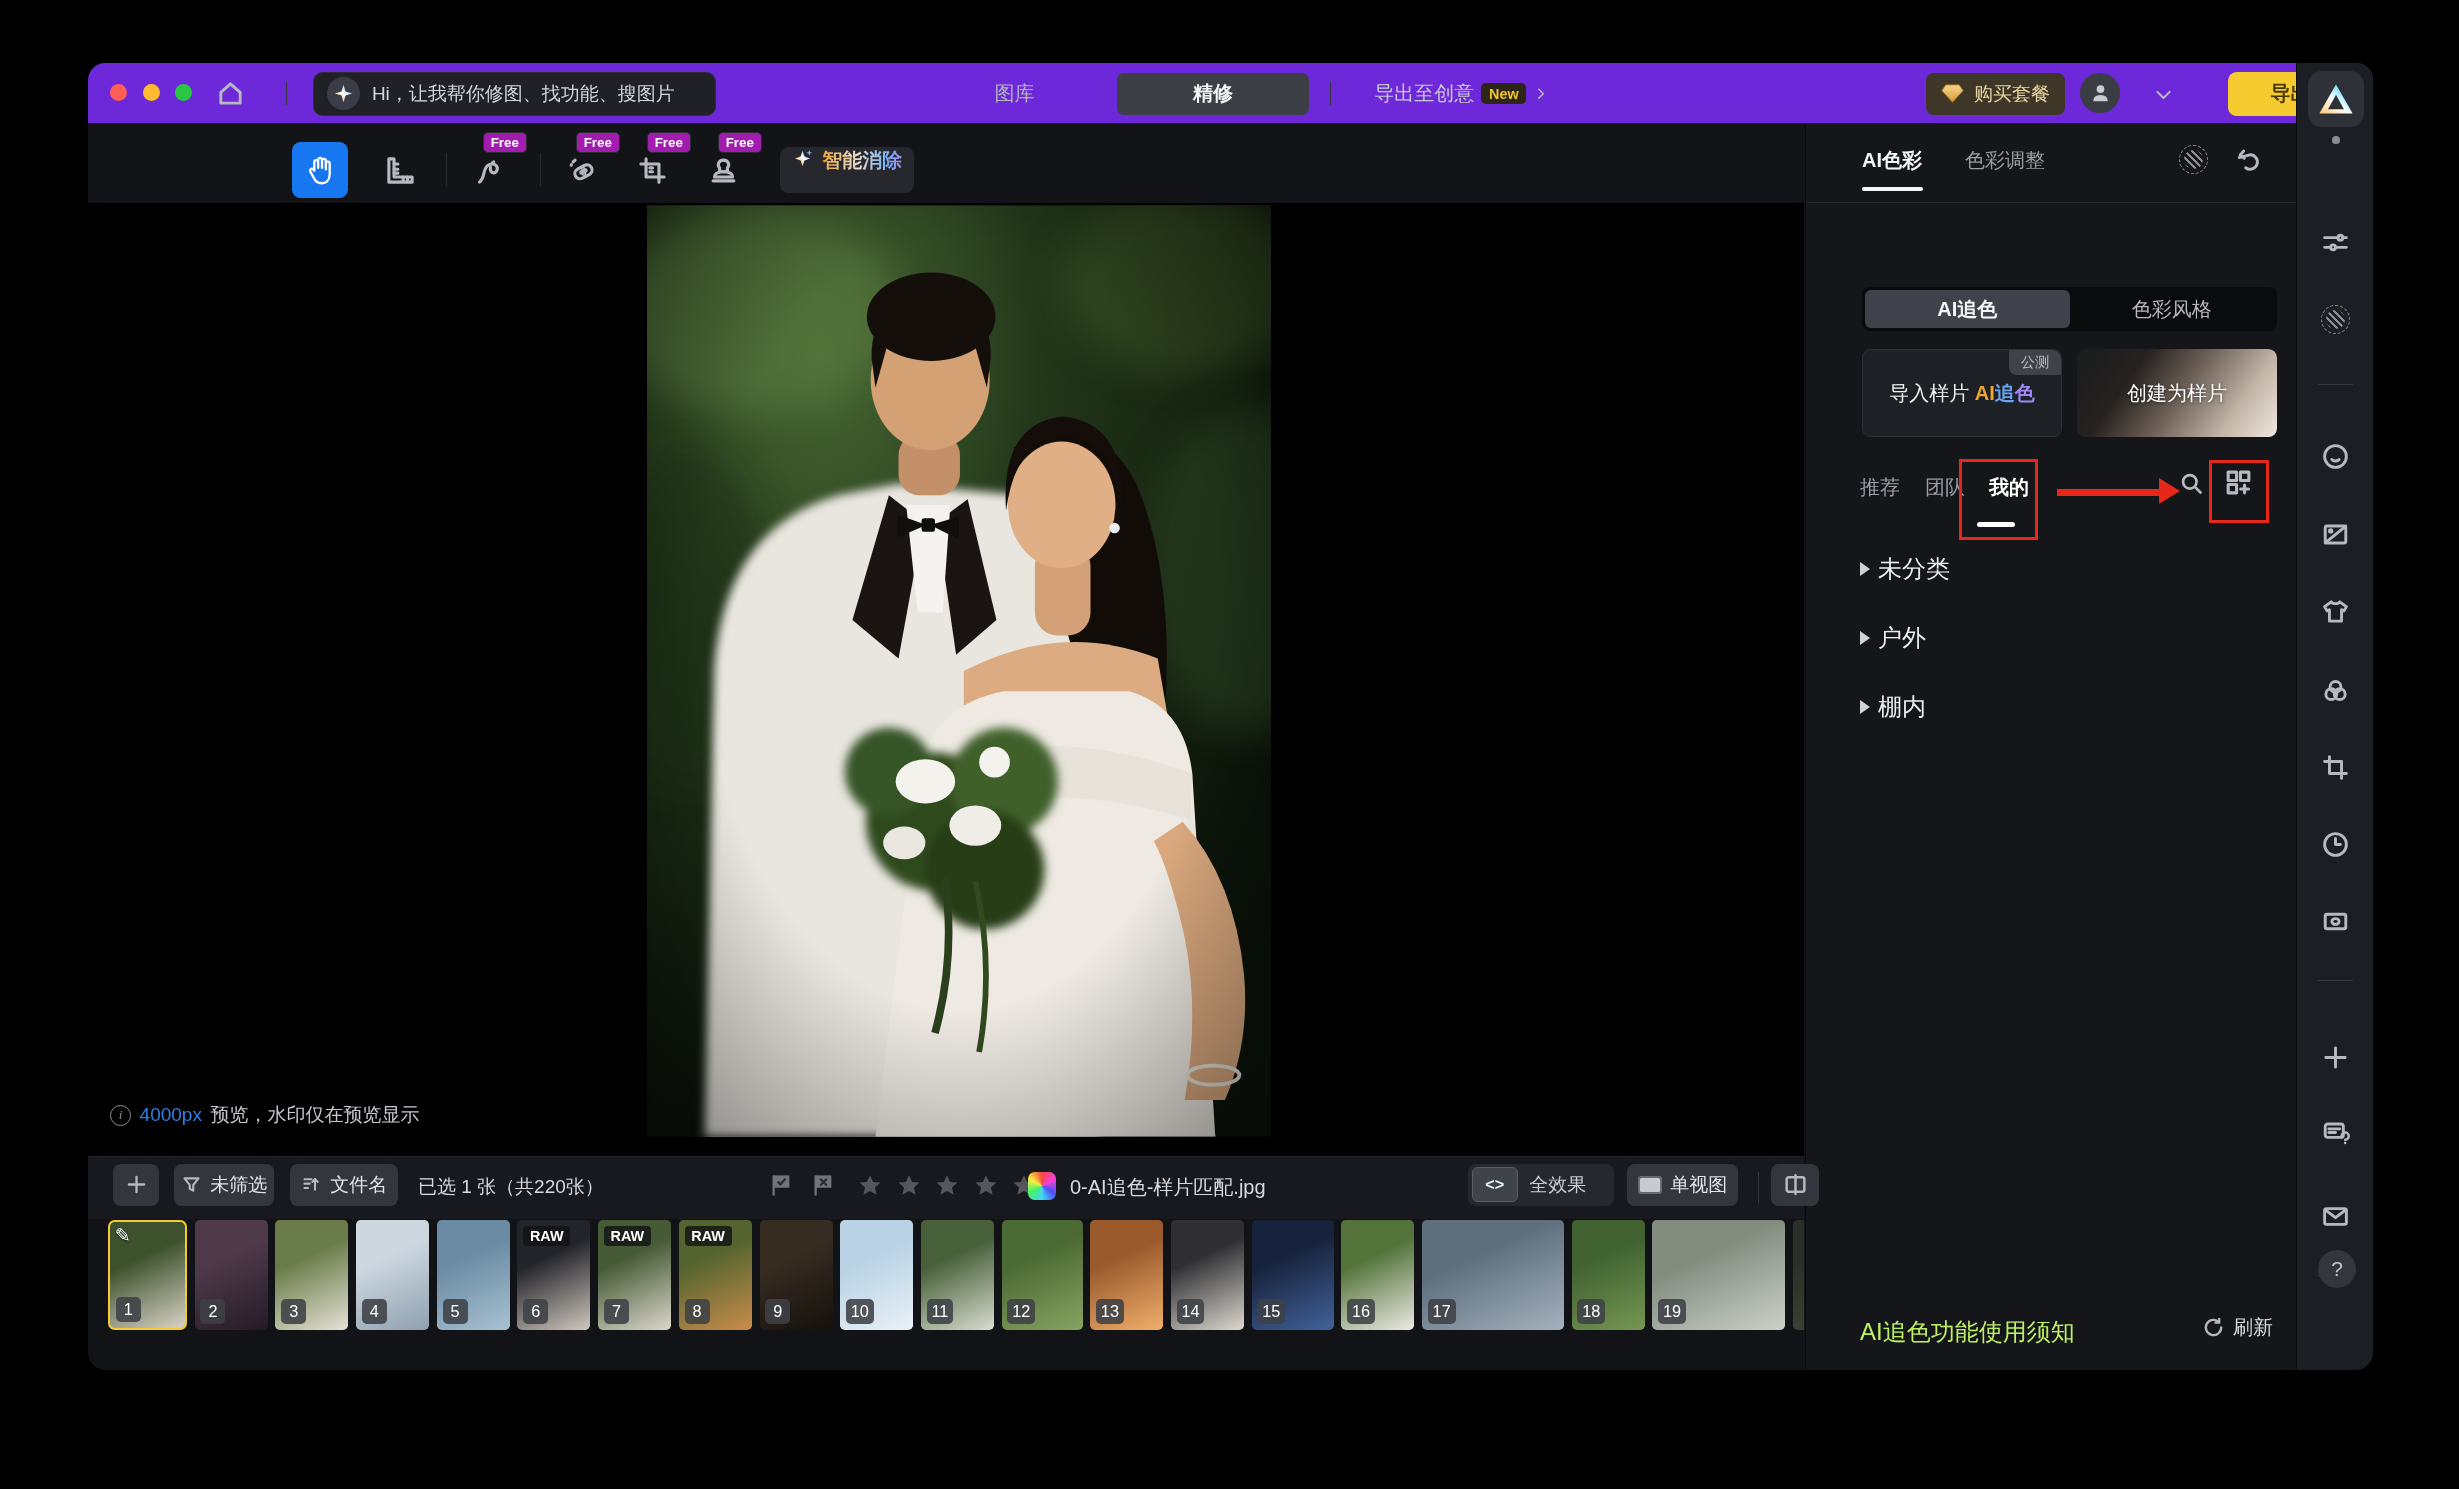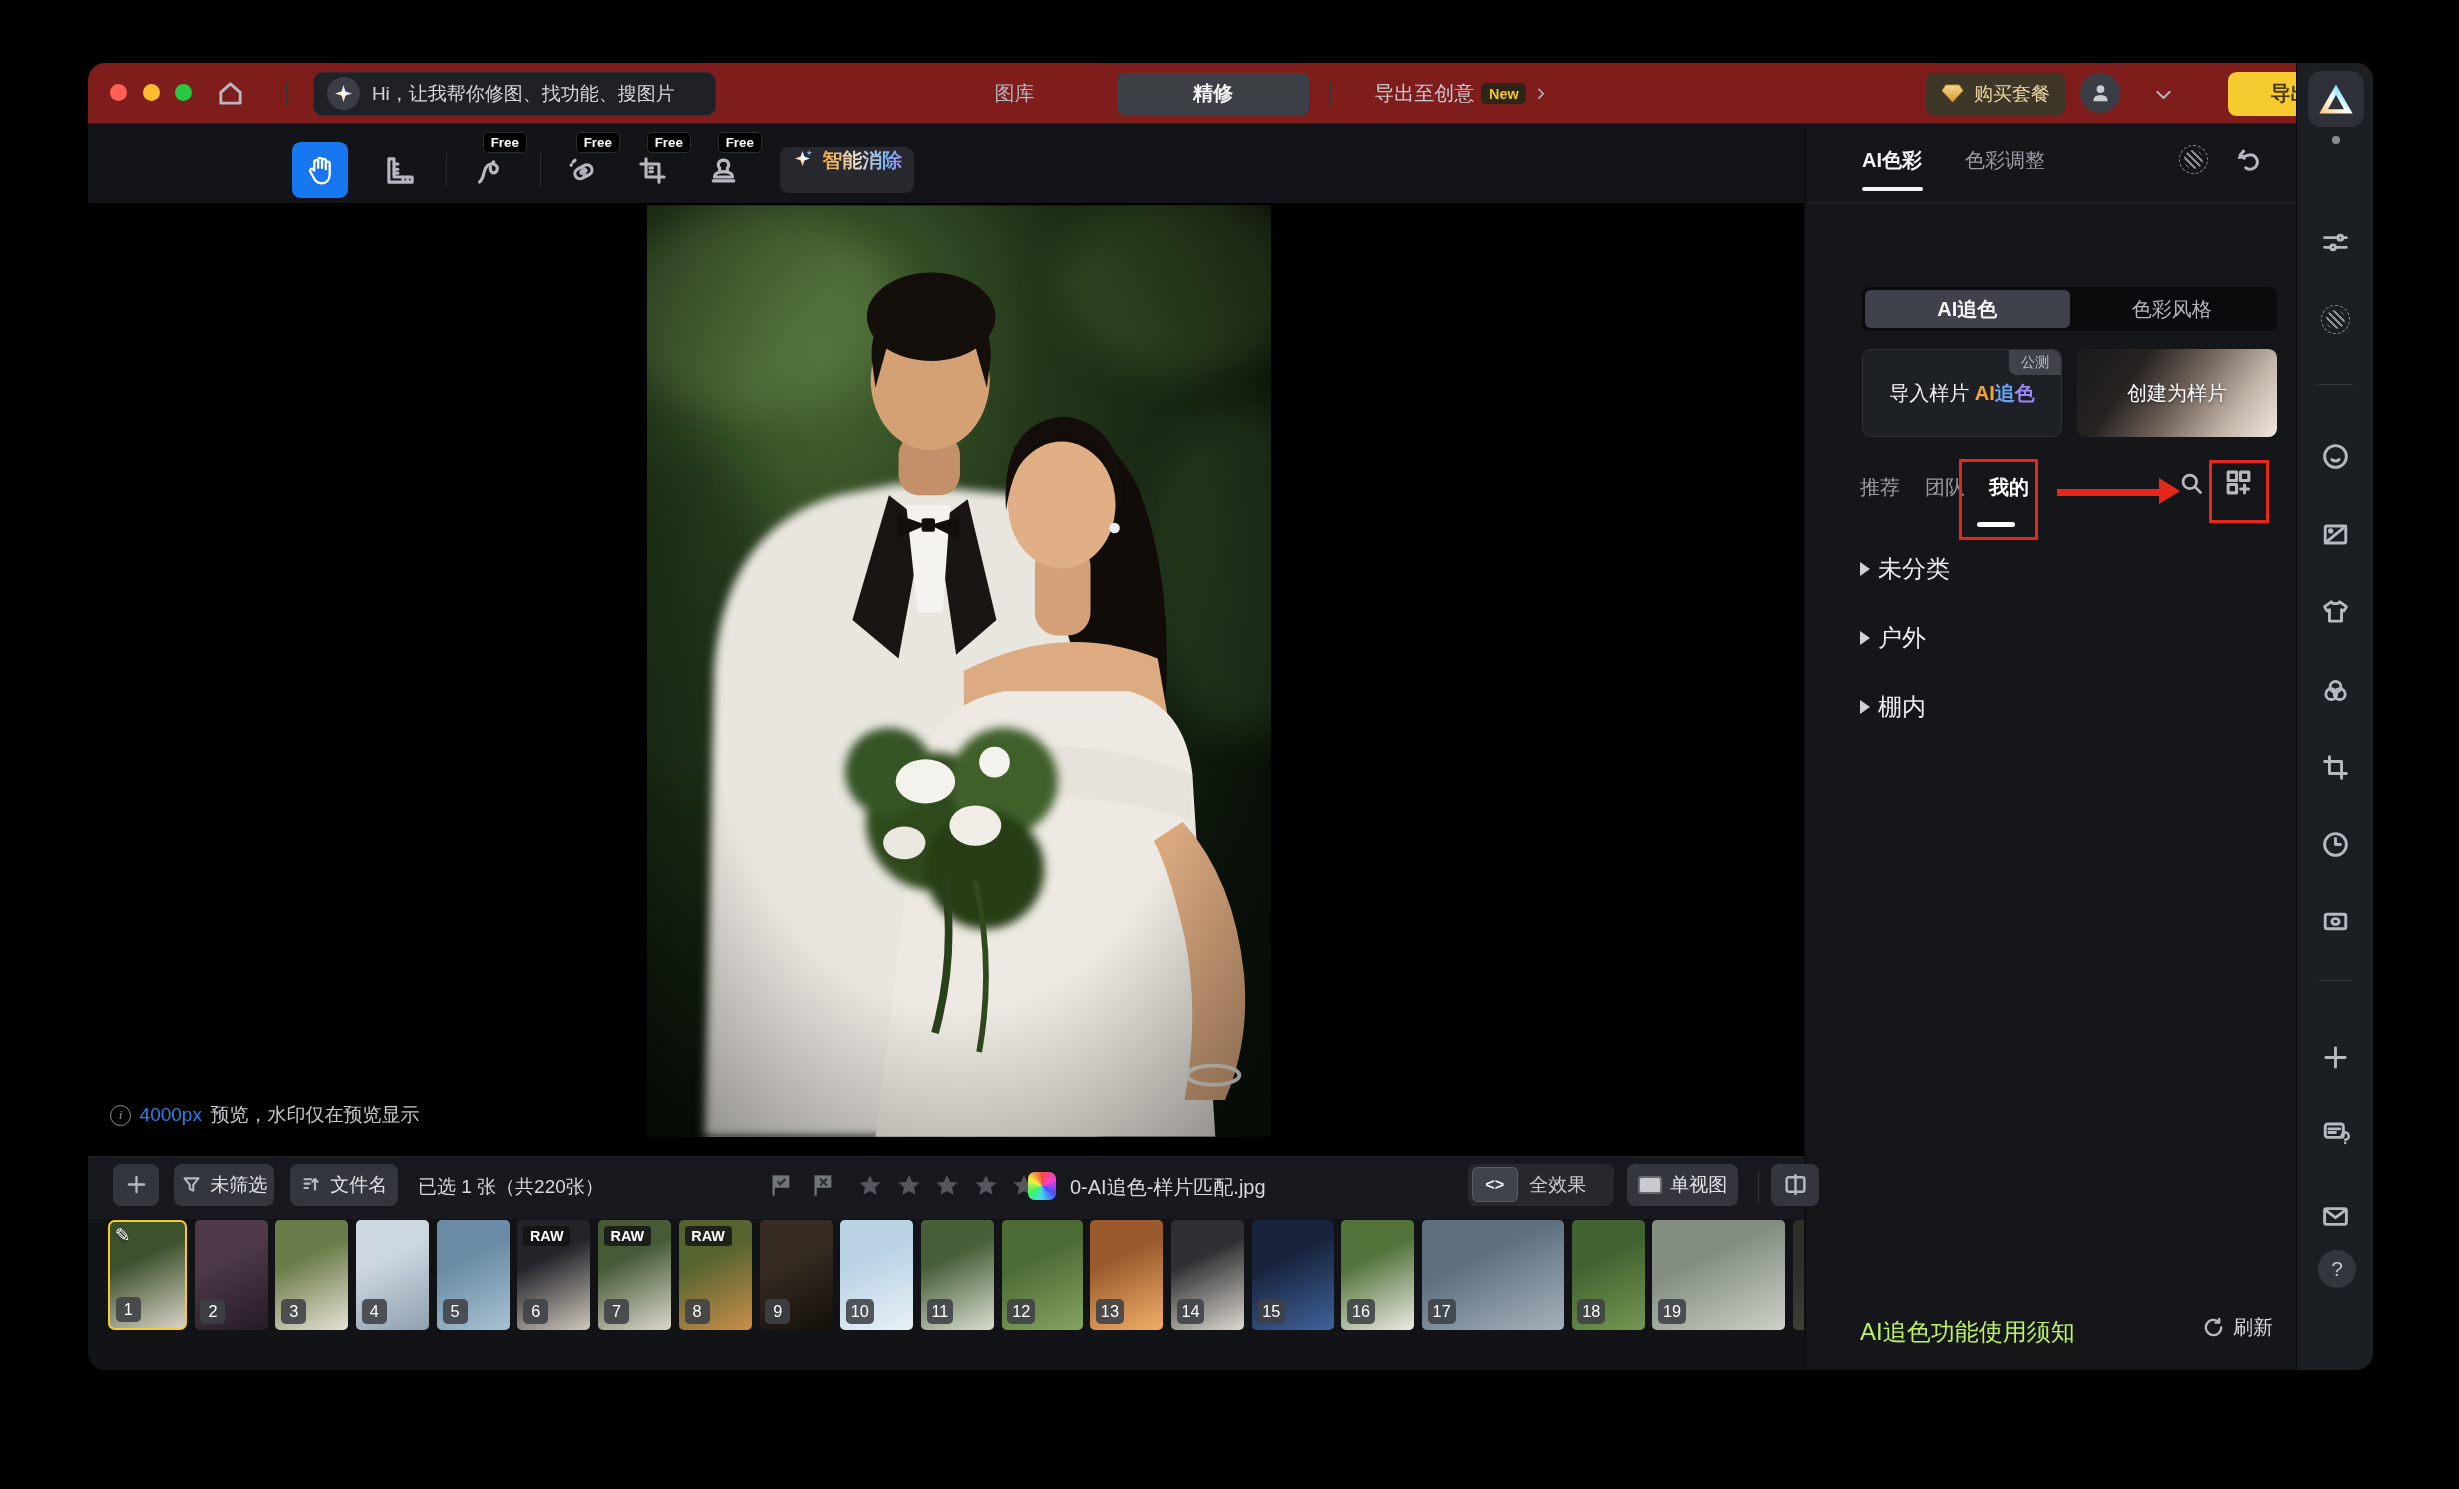--- a/index.html
+++ b/index.html
@@ -4,21 +4,21 @@
 <style>
   * { margin:0; padding:0; box-sizing:border-box; }
   html,body { background:#000; }
   body { font-family:"Liberation Sans","DejaVu Sans",sans-serif; color:#d6d8dc; }
   #page { position:relative; width:2459px; height:1489px; background:#000; overflow:hidden; }
   .abs { position:absolute; }
   #window { position:absolute; left:88px; top:63px; width:2285px; height:1307px;
             background:#121316; border-radius:17.3px; overflow:hidden; }
 
   
-  .titlebar { position:absolute; left:0; top:0; width:100%; height:61px; background:#7f1d1d;
+  .titlebar { position:absolute; left:0; top:0; width:100%; height:61px; background:#6d28d9;
               border-bottom:1px solid #1e2025;text-align:center; }
   .traffic { position:absolute; top:21px; width:17.3px; height:17.3px; border-radius:50%; }
   .homeic  { position:absolute; top:16.3px; }
   .tdiv { position:absolute; top:19px; width:1px; height:23px; background:#34363c; }
   .pill { position:absolute; left:225px; top:8.6px; width:403px; height:44px; background:#1f2126;
           border:1px solid #2c2e34; border-radius:9.6px; display:flex; align-items:center; gap:11.5px;
           padding:0 13.4px; font-size:19px; color:#d4d6da; }
   .sparkcirc { width:33px; height:33px; border-radius:50%; background:#3a3d45; display:flex;
                align-items:center; justify-content:center; }
   .tab { position:absolute; top:9.6px; height:42px; display:flex; align-items:center; justify-content:center;
@@ -32,21 +32,21 @@
             background:#3a3d44; display:flex; align-items:center; justify-content:center; }
   .exportbtn { position:absolute; left:2140px; top:8.6px; width:125px; height:44px; background:#f6cb2f;
                color:#463a00; font-weight:bold; font-size:20px; border-radius:8.6px; display:flex;
                align-items:center; justify-content:center; }
 
   
   .toolbar { position:absolute; left:0; top:61px; width:1716px; height:79px; background:#121418; }
   .toolbtn { position:absolute; top:79px; width:56px; height:56px; border-radius:8.6px; display:flex;
              align-items:center; justify-content:center; }
   .toolbtn.blue { background:#1677f0; }
-  .freebadge { position:absolute; top:-9.6px; left:25px; background:#000000; color:#fff; font-weight:bold;
+  .freebadge { position:absolute; top:-9.6px; left:25px; background:#a21caf; color:#fff; font-weight:bold;
                font-size:13.4px; padding:1.9px 6.7px; border-radius:4.8px; border:1px solid #2a2c30; white-space:nowrap; }
   .vdiv { position:absolute; top:90px; width:1px; height:33px; background:#2a2c31; }
   .smartbtn { position:absolute; left:692px; top:84px; width:134px; height:46px; background:#26282e;
               border-radius:8.6px; display:flex; justify-content:center; gap:7.7px; }
   .smarttxt { font-size:20px; font-weight:bold;
               background:linear-gradient(90deg,#f0a435 0%,#e8ddcf 45%,#79b2f2 80%,#9b8bf2 100%);
               -webkit-background-clip:text; background-clip:text; color:transparent; }
   .zoomctl { position:absolute; left:38px; top:86px; display:flex; align-items:center; gap:7.7px;
              font-size:20px; color:#cfd2d6; }
   .fitbtn { position:absolute; left:142px; top:86px; font-size:20px; color:#b8bbc1; }

